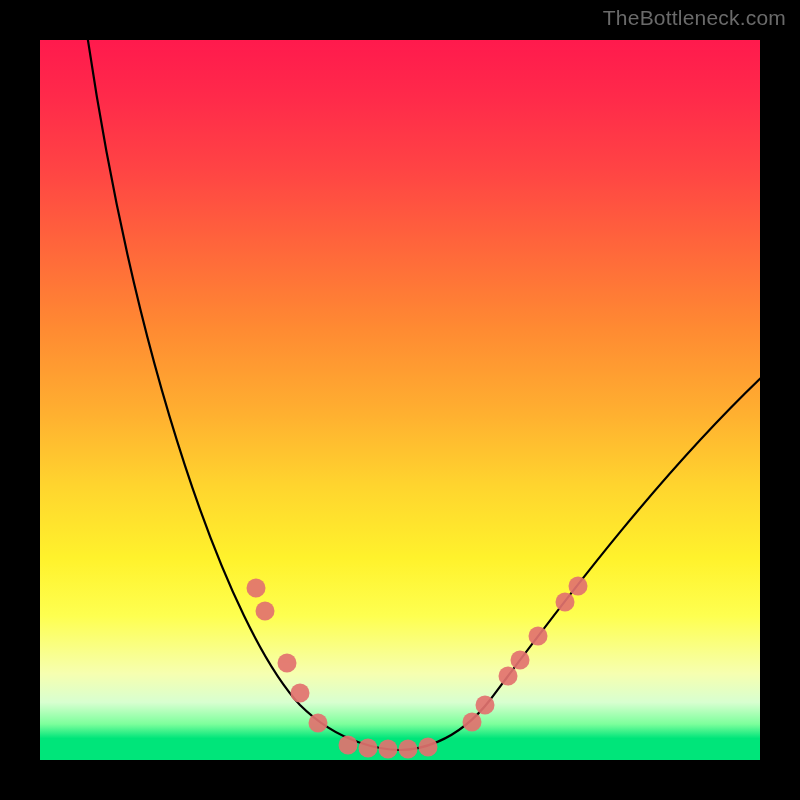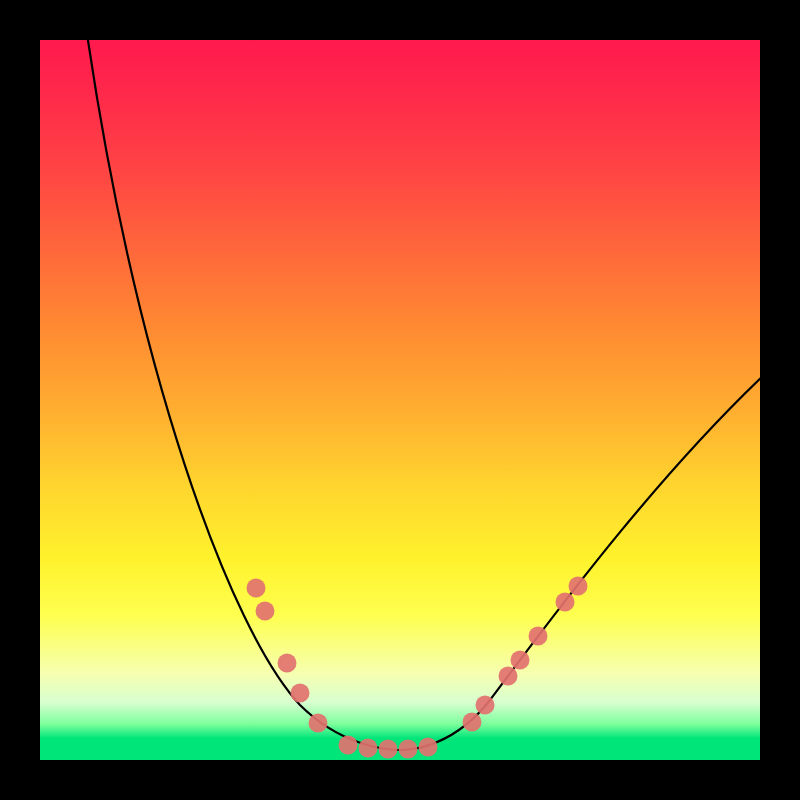--- a/index.html
+++ b/index.html
@@ -81,13 +81,14 @@
           <circle cx="432" cy="682" r="9.5" fill="#e2726f" fill-opacity="0.92"></circle>
           <circle cx="445" cy="665" r="9.5" fill="#e2726f" fill-opacity="0.92"></circle>
           <circle cx="468" cy="636" r="9.5" fill="#e2726f" fill-opacity="0.92"></circle>
           <circle cx="480" cy="620" r="9.5" fill="#e2726f" fill-opacity="0.92"></circle>
           <circle cx="498" cy="596" r="9.5" fill="#e2726f" fill-opacity="0.92"></circle>
           <circle cx="525" cy="562" r="9.5" fill="#e2726f" fill-opacity="0.92"></circle>
           <circle cx="538" cy="546" r="9.5" fill="#e2726f" fill-opacity="0.92"></circle>
         </g>
     </svg>
   </div>
+  <div class="watermark">TheBottleneck.com</div>
 </div>
 
 </body></html>

